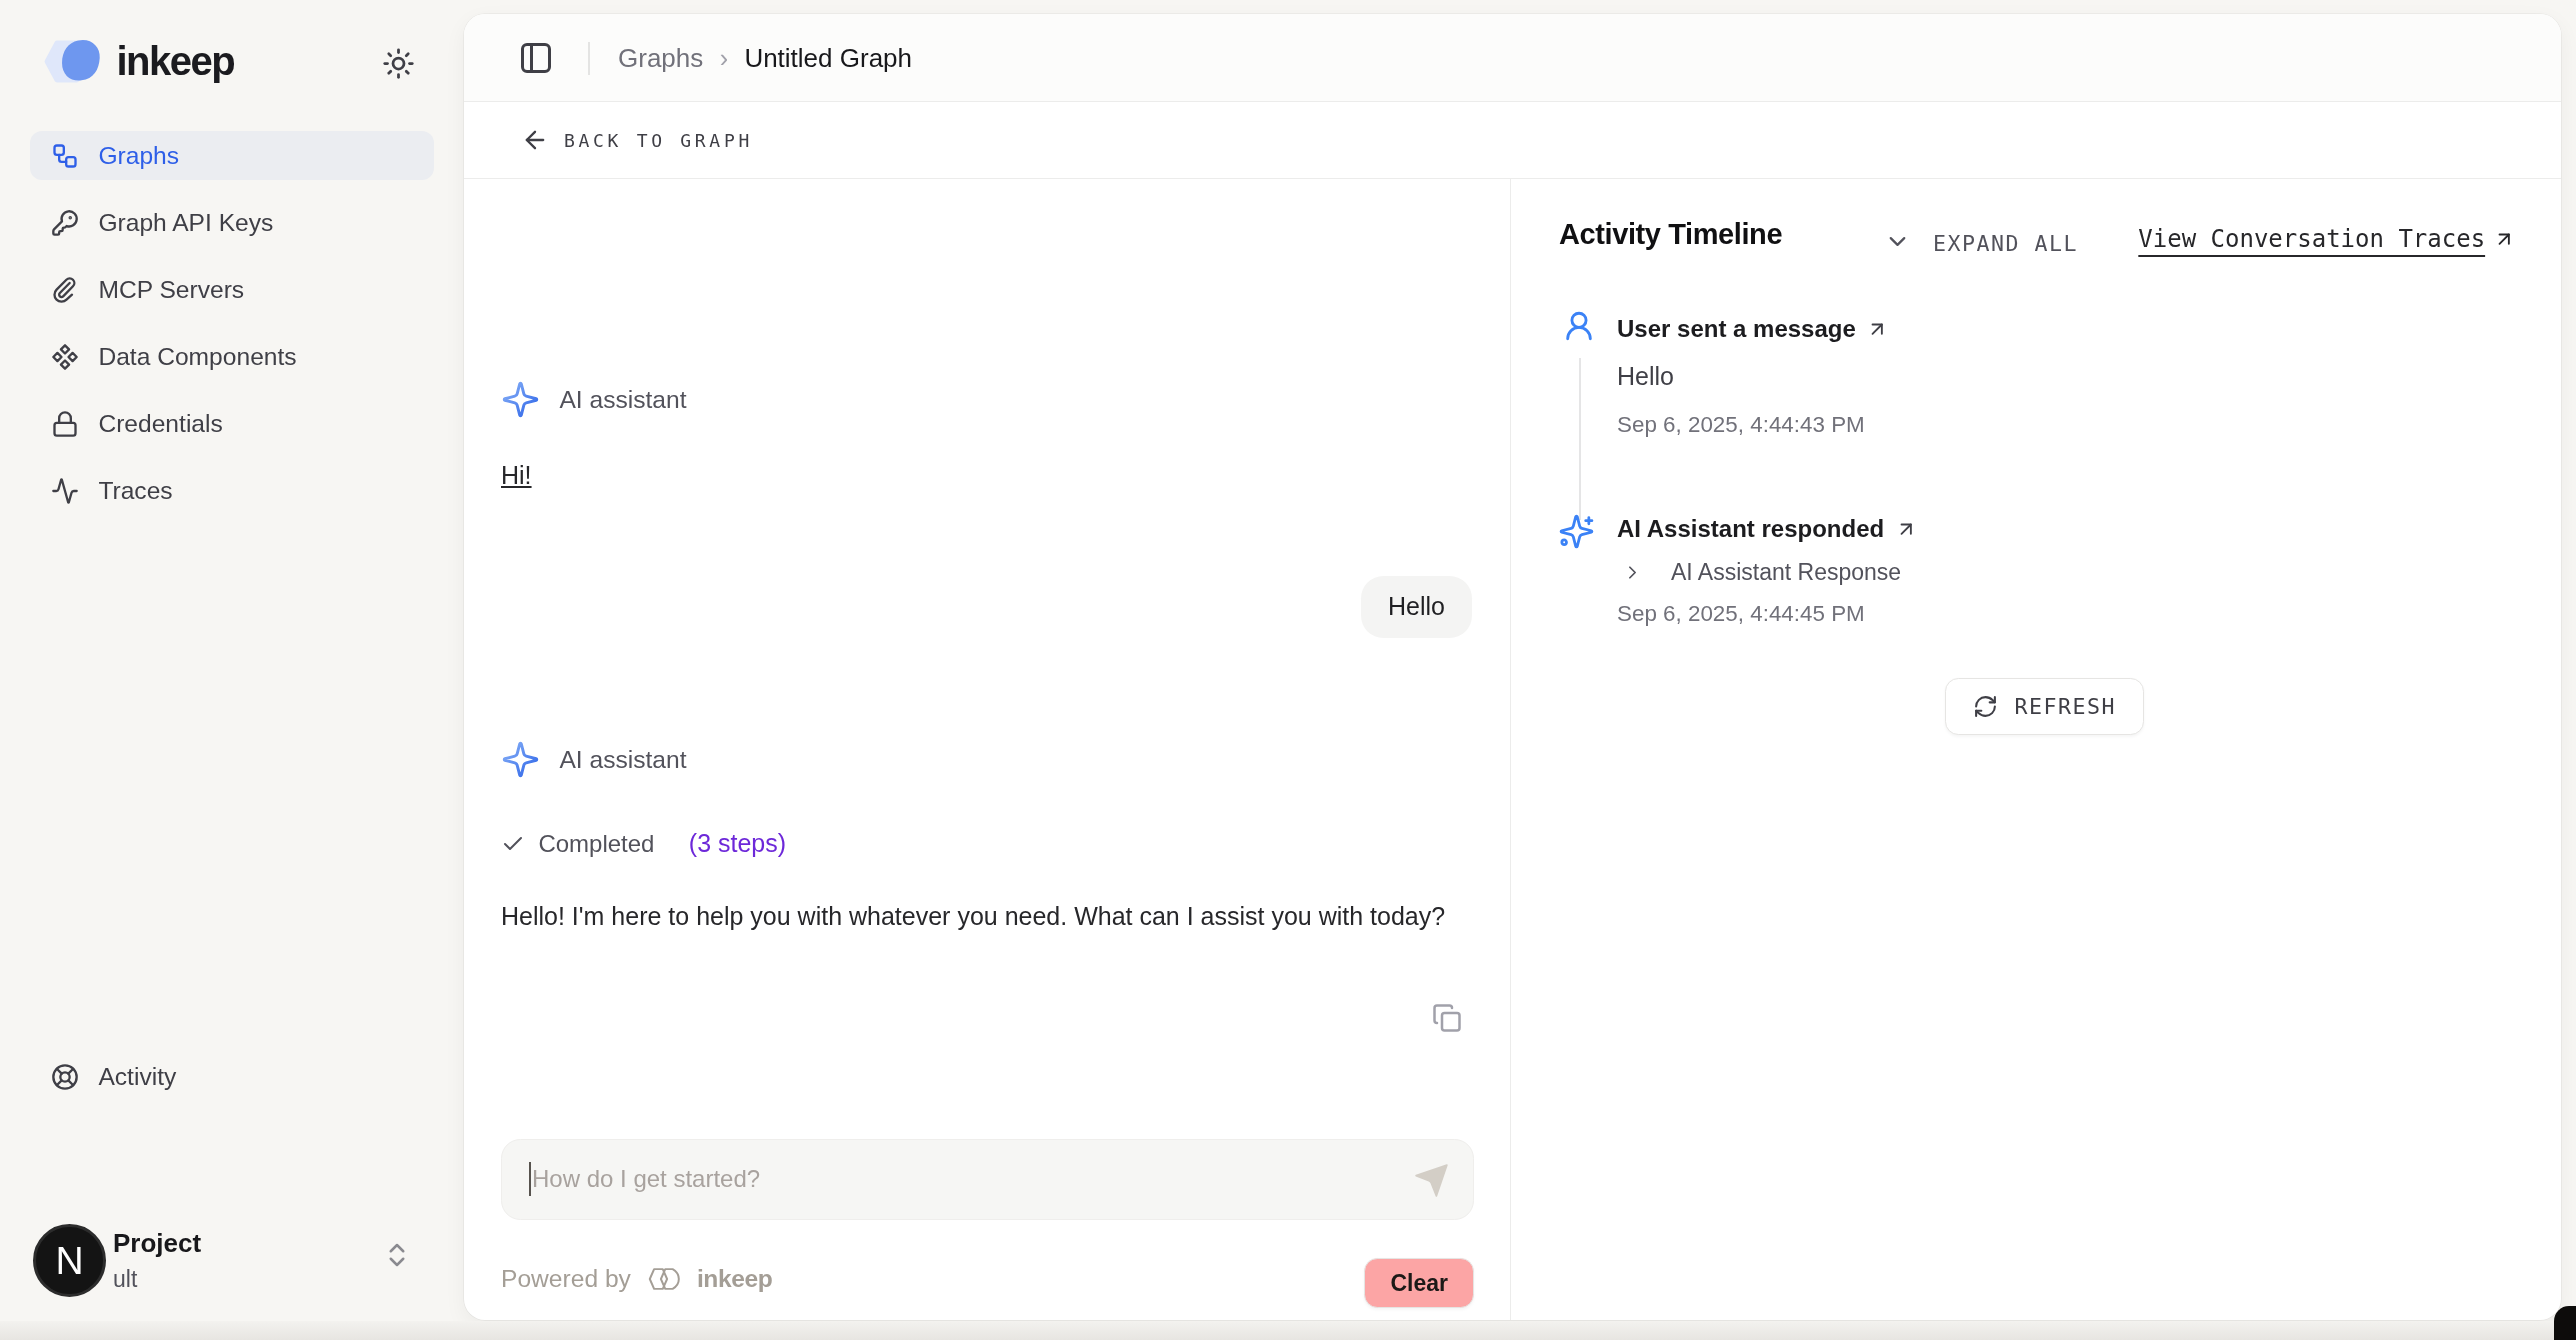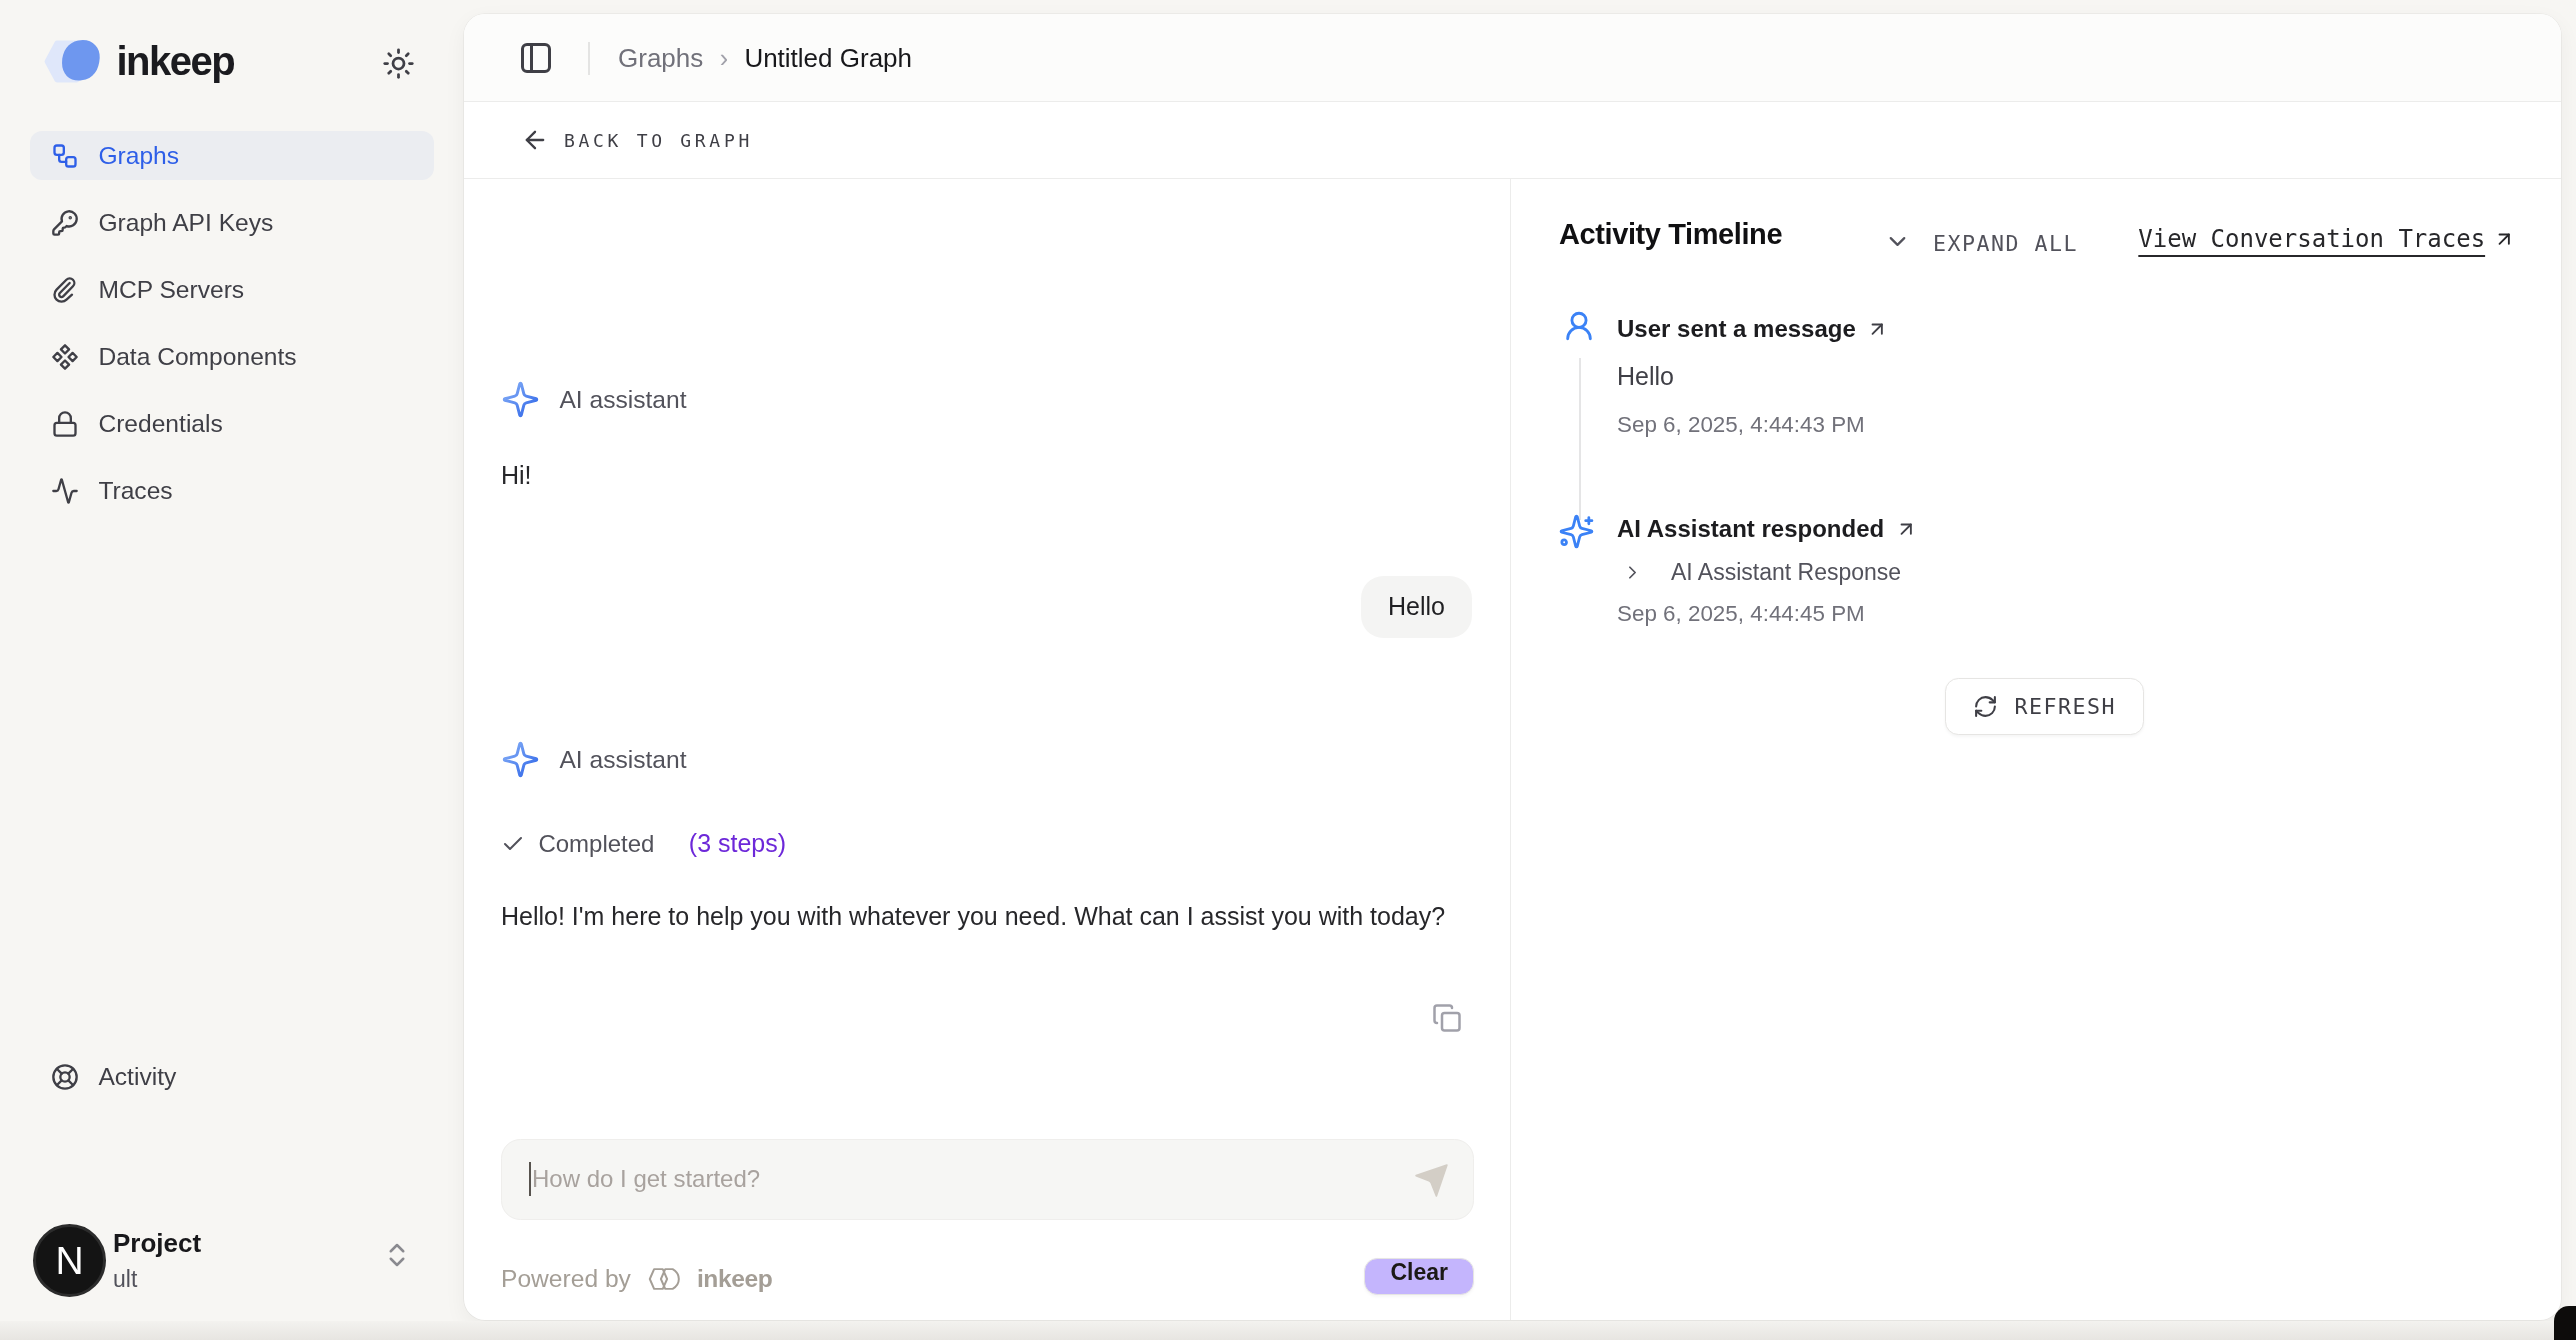--- a/index.html
+++ b/index.html
@@ -33,35 +33,35 @@
   .breadcrumb { position:absolute; left:154px; top:0; height:88px; display:flex; align-items:center; gap:16.4px; font-size:26px; }
   .crumb-section { color:#71717a; cursor:pointer; }
   .crumb-chevron { color:#a1a1aa; font-size:25px; }
   .crumb-current { color:#18181b; font-weight:500; }
   .toolbar-row { position:absolute; left:0; top:88px; width:100%; height:77px; border-bottom:1.5px solid #ececeb; display:flex; align-items:center; }
   .back-btn { display:flex; align-items:center; gap:15px; margin-left:57px; font-size:18px; letter-spacing:3.7px; color:#3f3f46; font-weight:500; cursor:pointer; }
 
   
   .chat-col { position:absolute; left:0; top:165px; width:1047px; height:1141px; border-right:1.5px solid #ececeb; }
   .ai-header { position:absolute; left:37px; display:flex; align-items:center; gap:19.4px; font-size:24.6px; color:#52525b; }
-  .msg-text { position:absolute; left:37px; font-size:25px; color:#27272a; }
+  .msg-text { position:absolute; left:37px; font-size:25px; color:#27272a;text-decoration:underline; }
   .user-bubble { position:absolute; right:38px; top:397px; background:#f4f4f3; border-radius:22.4px; padding:16.4px 27px; font-size:25px; color:#1f1f22; }
   .status-row { position:absolute; left:37px; top:650px; display:flex; align-items:center; gap:13.4px; font-size:24px; color:#52525b; }
   .status-steps { color:#6d28d9; font-size:25px; margin-left:21px; }
   .ai-paragraph { position:absolute; left:37px; top:717px; width:969px; font-size:25px; line-height:40px; color:#27272a; }
   .copy-btn { position:absolute; left:962px; top:818px; width:42px; height:42px; display:flex; align-items:center; justify-content:center; color:#a1a1aa; cursor:pointer; }
   .chat-input { position:absolute; left:37px; top:960px; width:973px; height:81px; background:#f6f6f4; border:1.5px solid #efeeec; border-radius:19.4px; }
   .chat-input input { position:absolute; left:30px; top:0; width:842px; height:78px; border:none; outline:none; background:transparent; font-size:24px; font-family:"Liberation Sans",sans-serif; color:#27272a; }
   .chat-input input::placeholder { color:#a8a29e; }
   .caret { position:absolute; left:27px; top:22.4px; width:2.2px; height:34px; background:#57534e; }
   .send-btn { position:absolute; right:21px; top:19.4px; width:42px; height:42px; display:flex; align-items:center; justify-content:center; color:#d3cec6; cursor:pointer; }
   .powered-row { position:absolute; left:37px; top:1079px; width:973px; height:52px; }
   .powered { position:absolute; left:0; top:6px; display:flex; align-items:center; gap:12px; font-size:24.6px; color:#a49e96; }
   .powered-brand { font-weight:600; color:#a49e96; letter-spacing:-0.4px; }
-  .clear-btn { position:absolute; right:0; top:0; height:37px; padding:0 25px; background:#c4b5fd; border:1.5px solid #e6e5e3; border-radius:13.4px; box-shadow:0 1.5px 3px rgba(0,0,0,0.04); font-size:23px; font-weight:700; color:#1c1917; display:flex; align-items:flex-start; cursor:pointer; }
+  .clear-btn { position:absolute; right:0; top:0; height:50px; padding:0 25px; background:#fca5a5; border:1.5px solid #e6e5e3; border-radius:13.4px; box-shadow:0 1.5px 3px rgba(0,0,0,0.04); font-size:23px; font-weight:700; color:#1c1917; display:flex; align-items:center; cursor:pointer; }
 
   
   .timeline-col { position:absolute; left:1049px; top:165px; width:1048px; height:1141px; }
   .tl-title { position:absolute; left:46px; top:39px; font-size:29px; font-weight:700; letter-spacing:-0.4px; color:#101012; }
   .tl-collapse { position:absolute; left:371px; top:49px; color:#52525b; cursor:pointer; }
   .tl-expand { position:absolute; left:420px; top:52px; font-size:21.6px; letter-spacing:1.5px; color:#52525b; cursor:pointer; }
   .tl-link { position:absolute; right:46px; top:46px; display:flex; align-items:center; gap:7.5px; font-size:24px; color:#27272a; cursor:pointer; }
   .tl-link .label { text-decoration:underline; text-underline-offset:7.5px; }
   .tl-event-icon { position:absolute; color:#3b82f6; }
   .tl-connector { position:absolute; left:66px; top:179px; width:1.5px; height:162px; background:#e5e5e6; }

